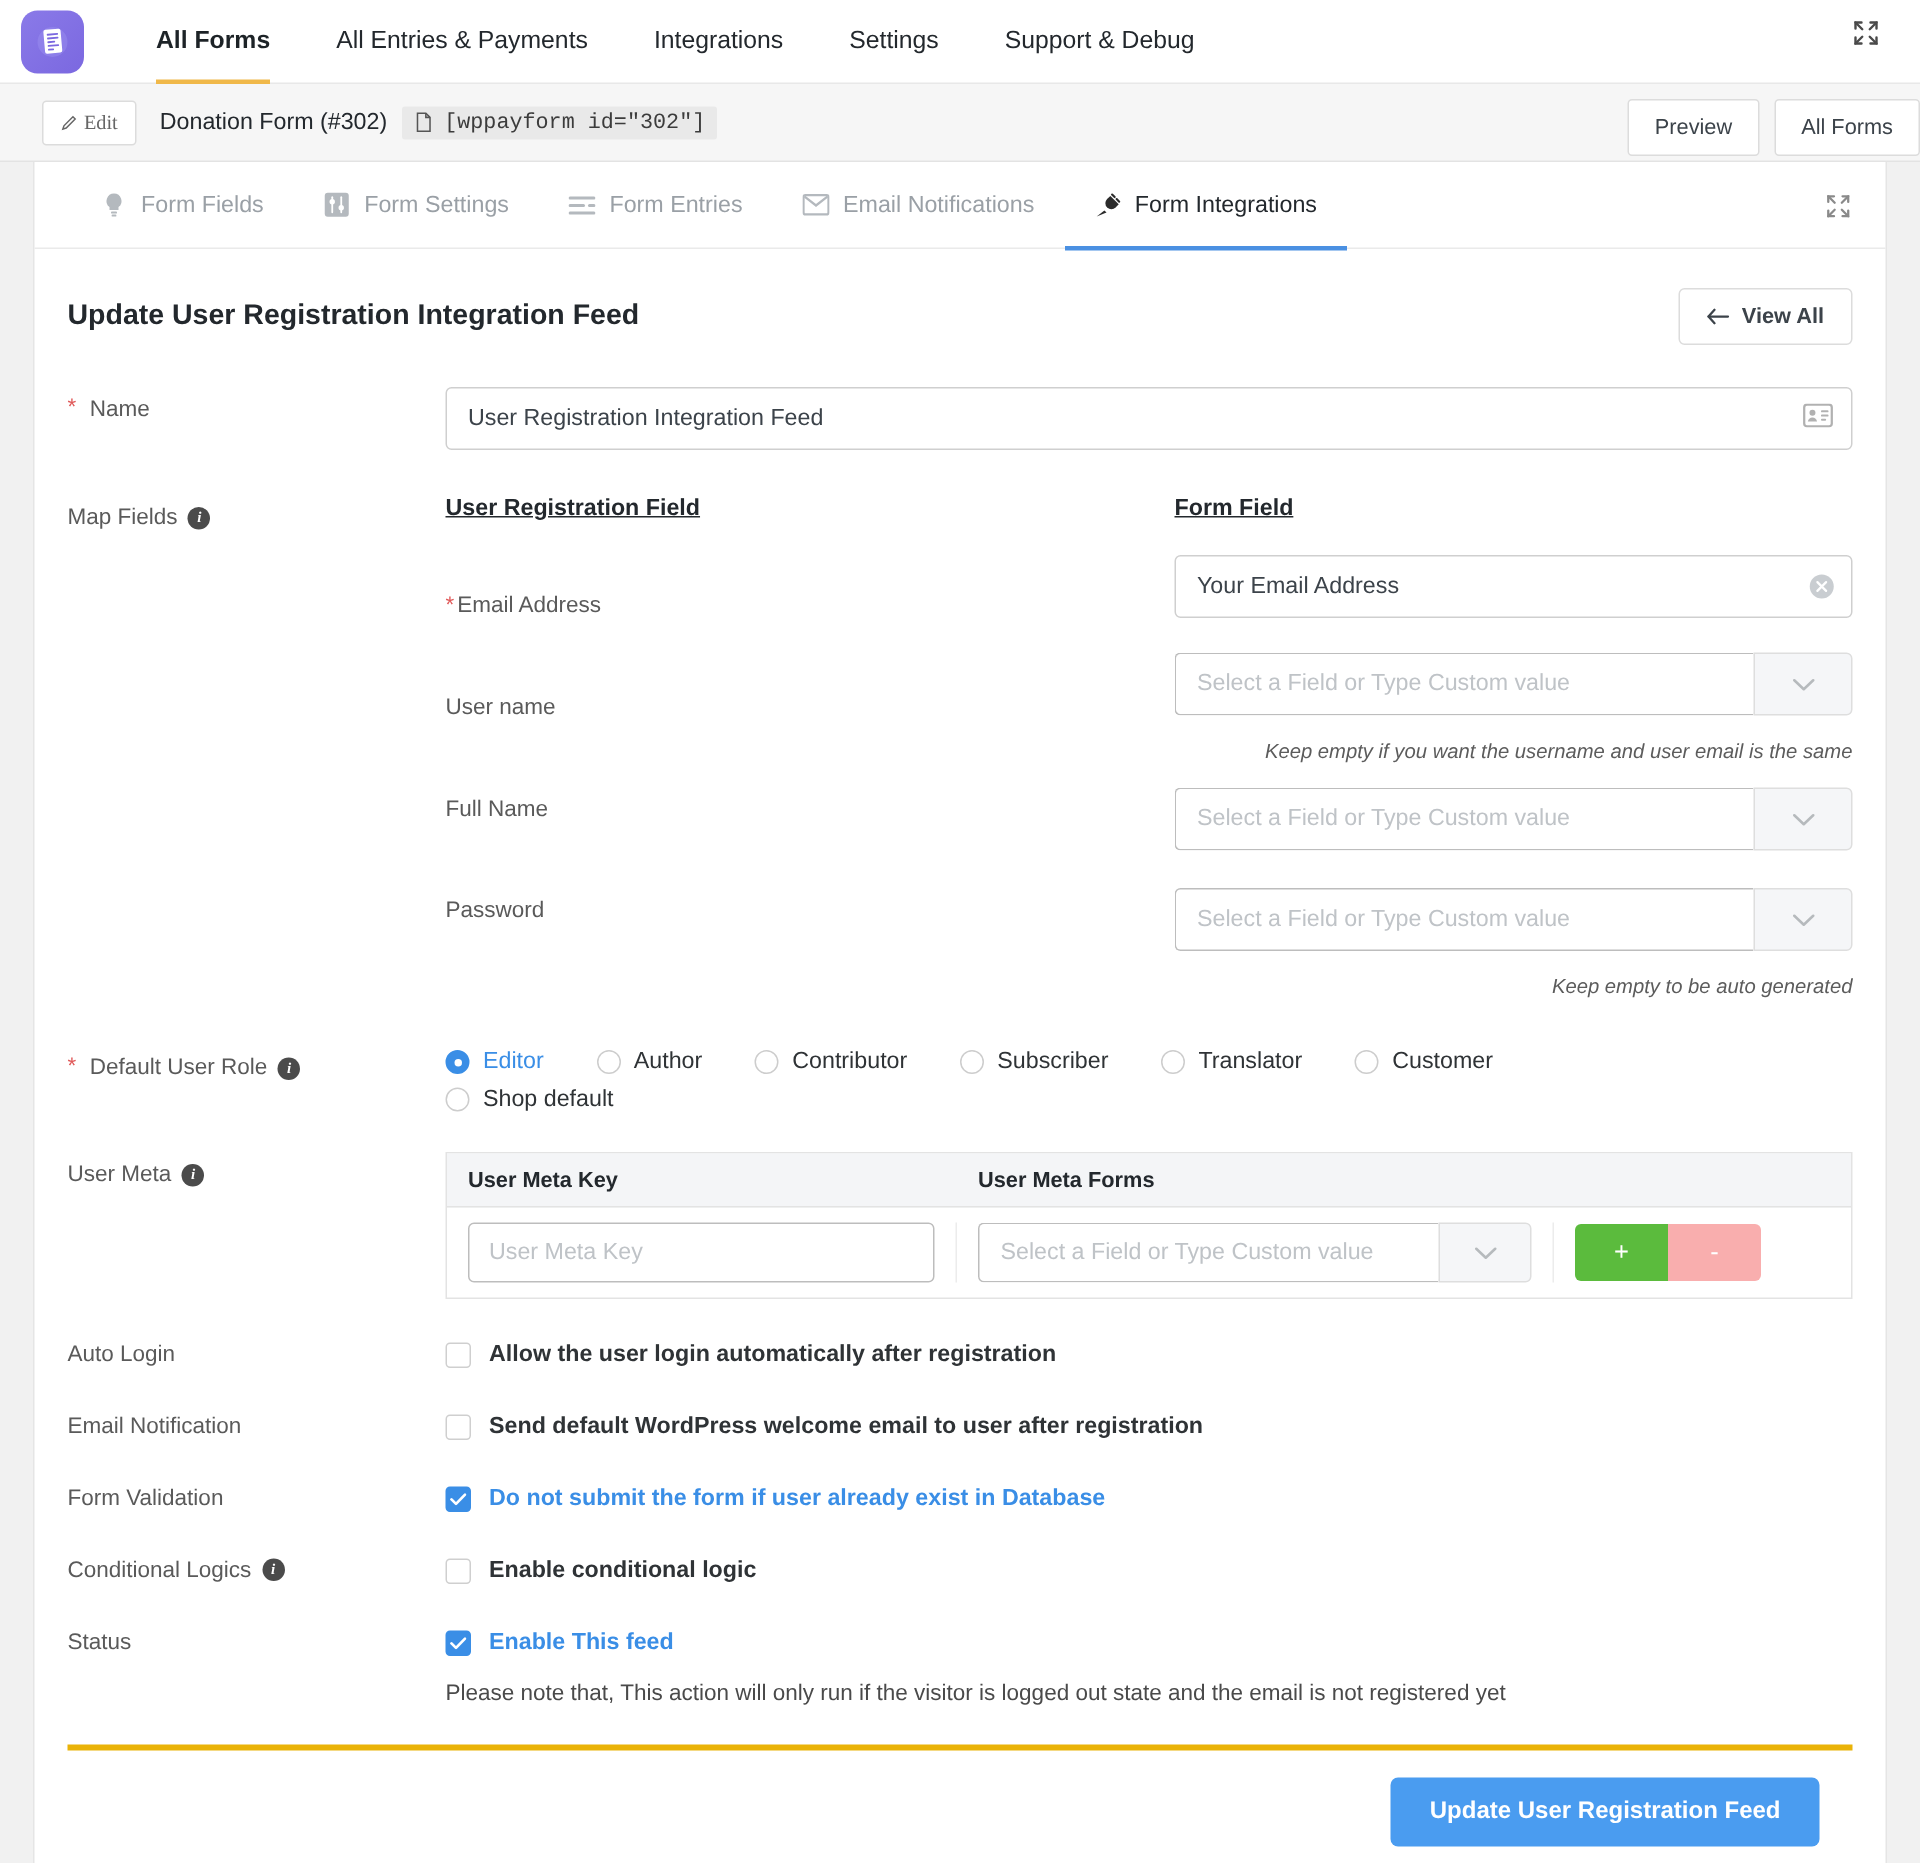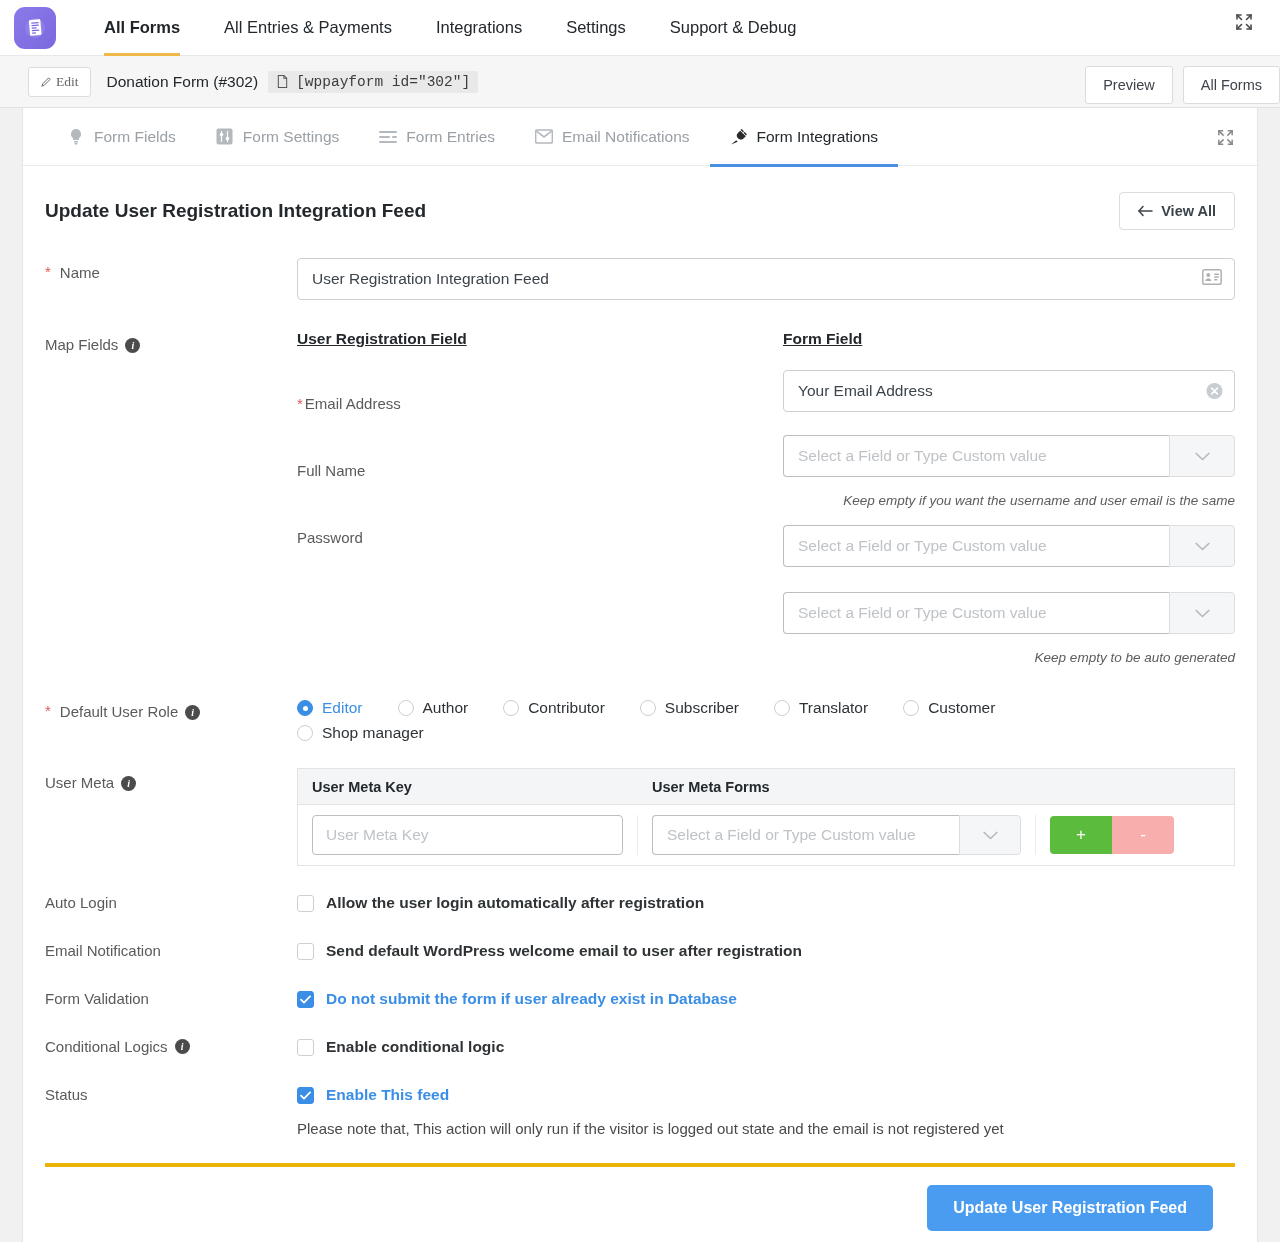--- a/index.html
+++ b/index.html
@@ -548,20 +548,23 @@
           <span class="info-i">i</span>
         </div>
         <div class="row-body">
           <div class="map-grid">
 
             <div class="map-left">
               <div class="col-head">User Registration Field</div>
               <div class="map-row-left">
                 <span class="req">*</span>
                 <span>Email Address</span>
+              </div>
+              <div class="map-row-left" style="height:69px;">
+                <span>User name</span>
               </div>
               <div class="map-row-left" style="height:67px;text-align:right;">
                 <span>Full Name</span>
               </div>
               <div class="map-row-left">
                 <span>Password</span>
               </div>
             </div>
 
             <div class="map-right">
@@ -646,21 +649,21 @@
             <label class="radio-item">
               <span class="radio-dot"></span>
               <span>Translator</span>
             </label>
             <label class="radio-item">
               <span class="radio-dot"></span>
               <span>Customer</span>
             </label>
             <label class="radio-item" style="flex-basis:100%;">
               <span class="radio-dot"></span>
-              <span>Shop manager</span>
+              <span>Shop default</span>
             </label>
           </div>
         </div>
       </div>
 
       <div class="row" style="margin-bottom:28px;">
         <div class="row-label">
           <span>User Meta</span>
           <span class="info-i">i</span>
         </div>

